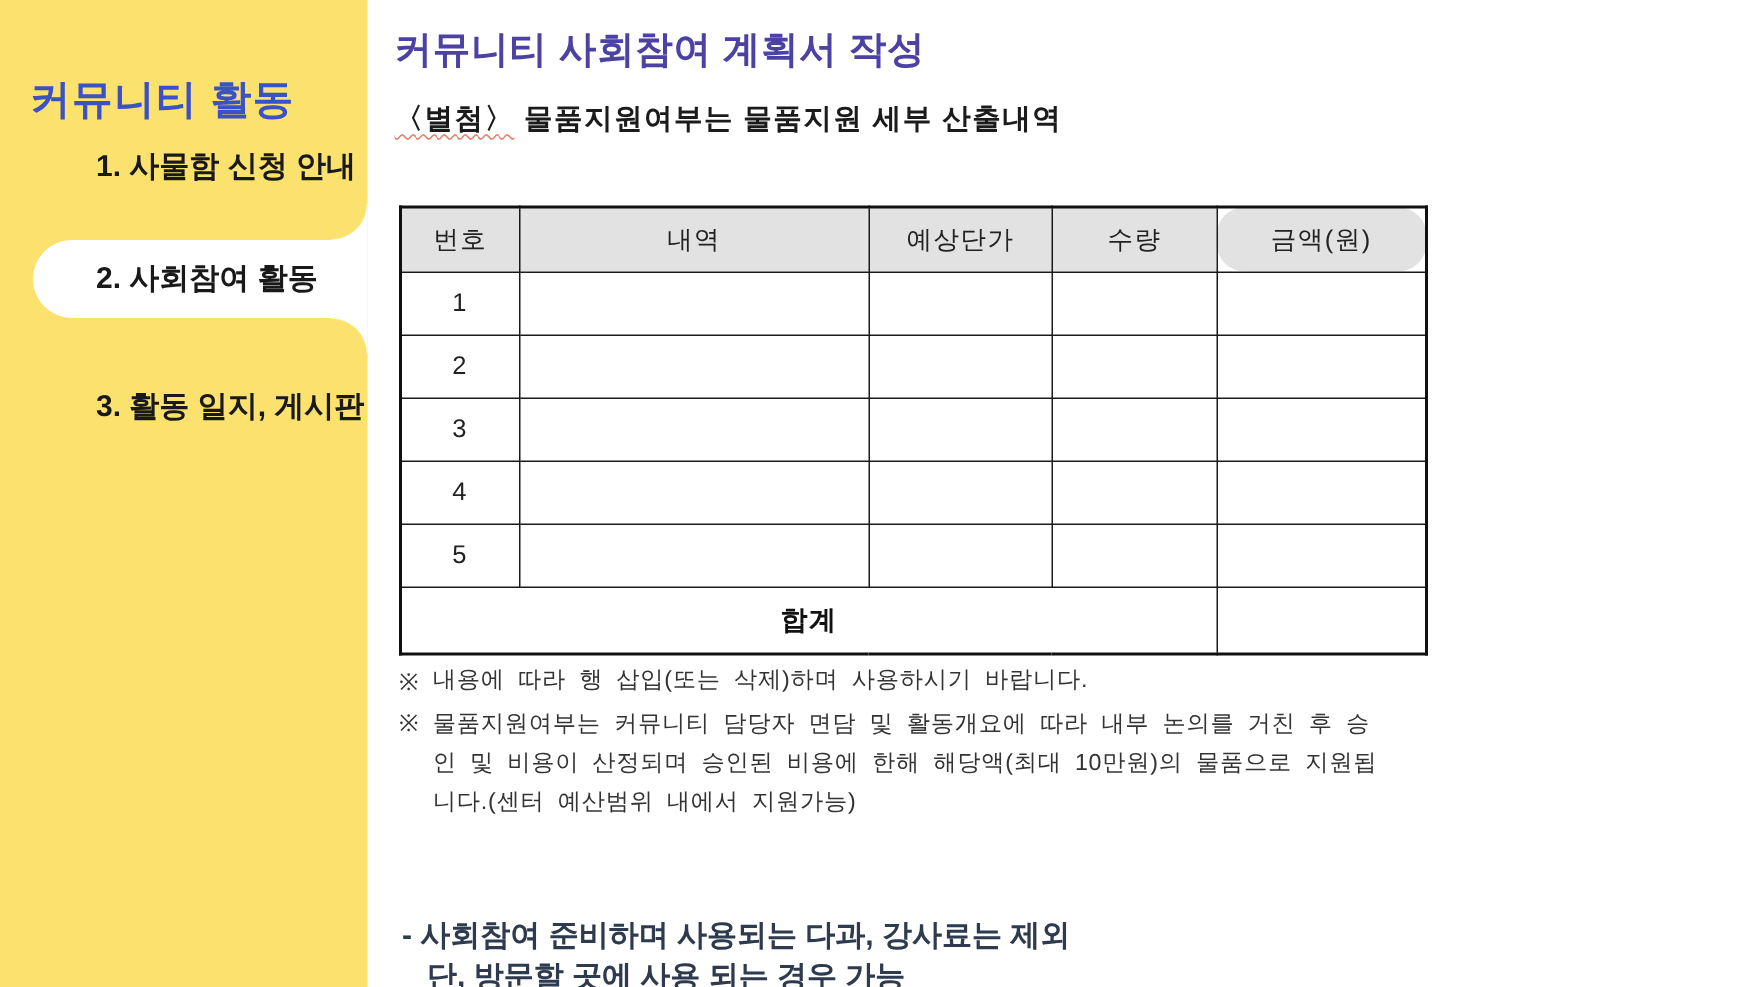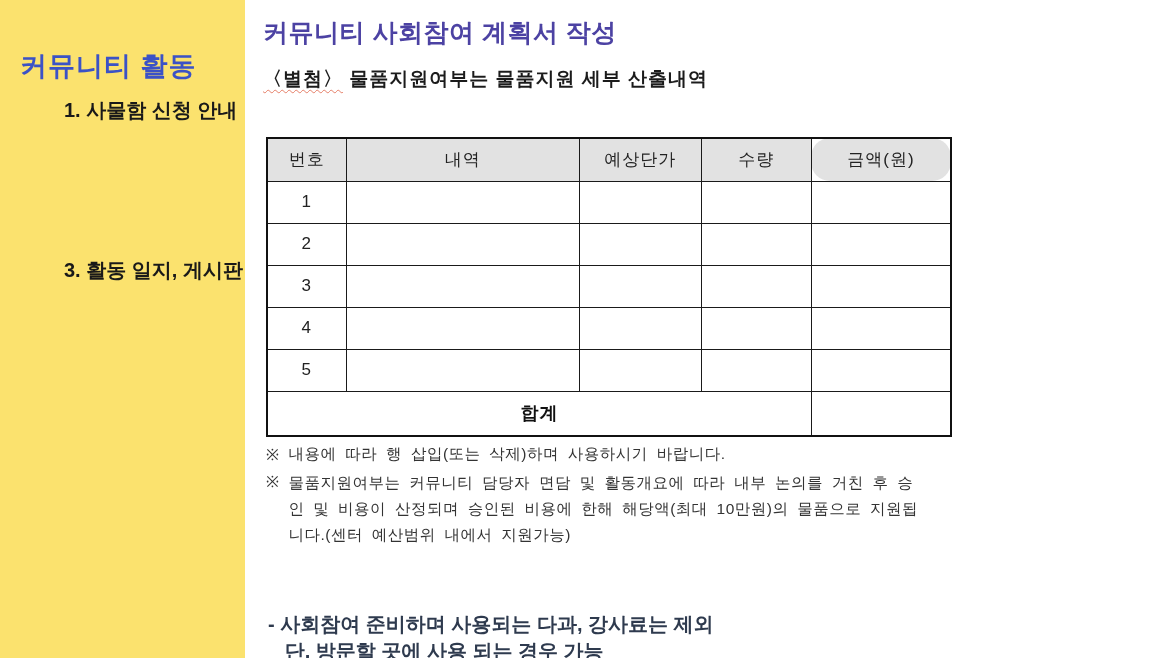--- a/index.html
+++ b/index.html
@@ -132,20 +132,23 @@
   .bullet { white-space:pre-wrap; }
 </style>
 </head>
 <body>
 
 <div class="sidebar">
   <div class="sidebar-title">커뮤니티 활동</div>
 
   <div class="nav-item item-1">1. 사물함 신청 안내</div>
 
+  <div class="nav-pill">
+    <span class="pill-label">2. 사회참여 활동</span>
+  </div>
 
   <div class="nav-item item-3">3. 활동 일지, 게시판</div>
 </div>
 
 <div class="main-title">커뮤니티 사회참여 계획서 작성</div>
 
 <div class="subtitle">
   <span class="subtitle-prefix">〈별첨〉</span><span> 물품지원여부는 물품지원 세부 산출내역</span>
 </div>
 

